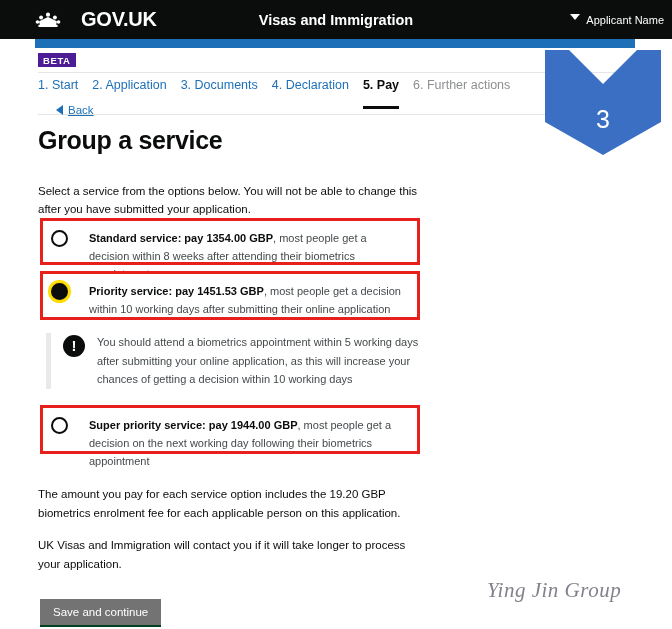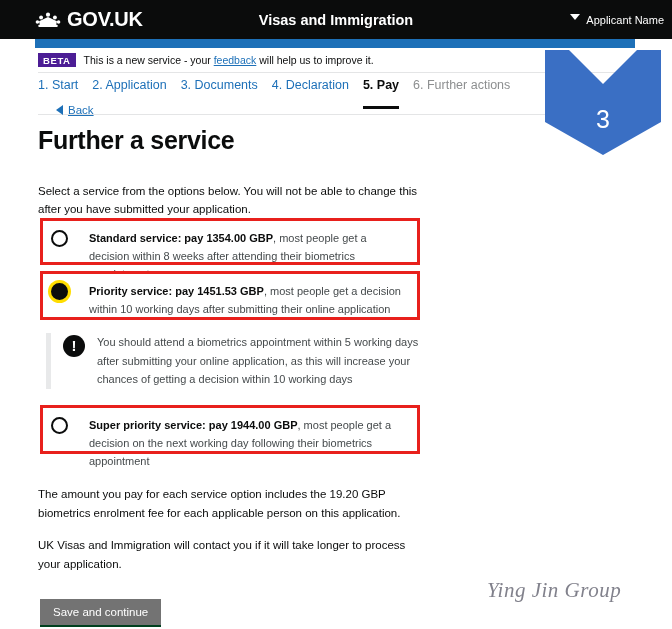--- a/index.html
+++ b/index.html
@@ -26,21 +26,21 @@
     height: 39px;
     background: #0b0c0c;
     display: flex;
     align-items: center;
   }
   .brand {
     position: absolute;
     left: 35px;
     display: flex;
     align-items: center;
-    gap: 6px;
+    gap: 20px;
   }
   .crown-icon {
     width: 26px;
     height: 17px;
     display: block;
   }
   .brand-text {
     color: #ffffff;
     font-size: 20px;
     font-weight: bold;
@@ -339,38 +339,37 @@
   <div class="account-menu">
     <span class="caret-down"></span>
     <span>Applicant Name</span>
   </div>
 </div>
 
 <div class="blue-strip"></div>
 
 <div class="phase-banner">
   <span class="beta-tag">BETA</span>
-  <span class="phase-text"><span>This is a new service - your </span><a href="#">feedback</a><span> will help us to improve it.</span></span>
 </div>
 
 <div class="step-nav">
   <span class="step">1. Start</span>
   <span class="step">2. Application</span>
   <span class="step">3. Documents</span>
   <span class="step">4. Declaration</span>
   <span class="step active">5. Pay</span>
   <span class="step muted">6. Further actions</span>
 </div>
 
 <div class="back-link">
   <span class="back-arrow"></span>
   <span class="back-label">Back</span>
 </div>
 
-<h1 class="page-title">Further a service</h1>
+<h1 class="page-title">Group a service</h1>
 <p class="intro">Select a service from the options below. You will not be able to change this after you have submitted your application.</p>
 
 <div class="option" id="option-standard">
   <span class="radio"></span>
   <span class="option-text"><b>Standard service: pay 1354.00 GBP</b><span>, most people get a decision within 8 weeks after attending their biometrics appointment</span></span>
 </div>
 
 <div class="option" id="option-priority">
   <span class="radio checked"></span>
   <span class="option-text"><b>Priority service: pay 1451.53 GBP</b><span>, most people get a decision within 10 working days after submitting their online application</span></span>

